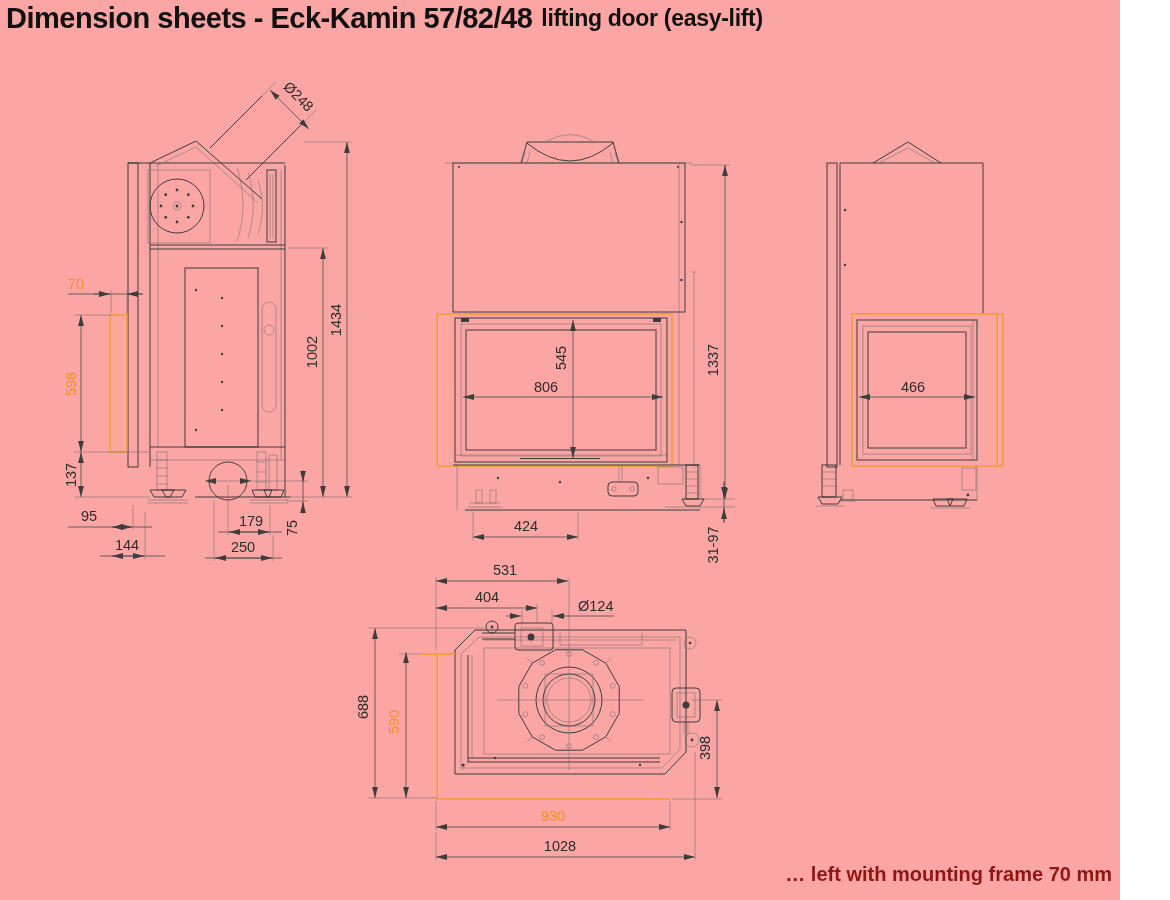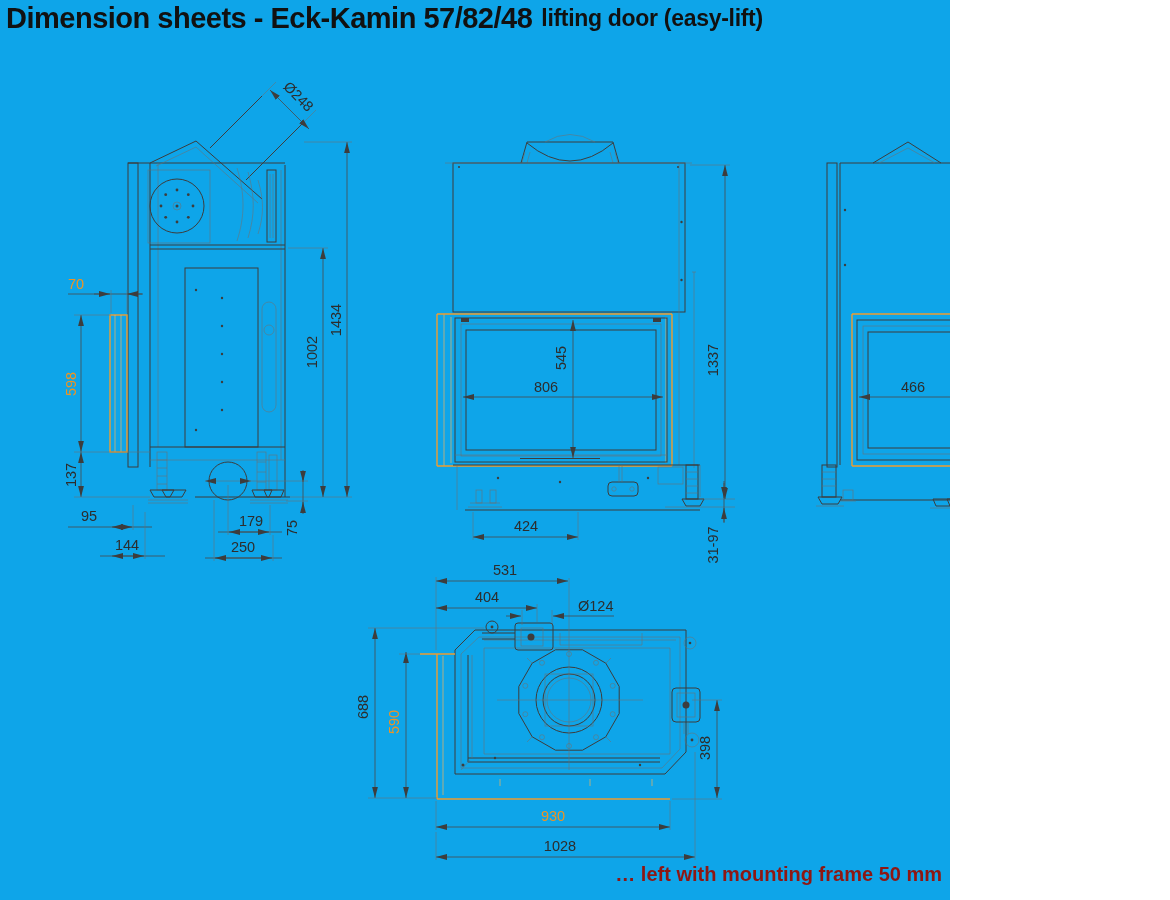--- a/index.html
+++ b/index.html
@@ -1,16 +1,16 @@
 <!DOCTYPE html>
 <html><head>
 <meta charset="utf-8">
 <style>
   html,body{margin:0;padding:0;background:#ffffff;}
-  #sheet{position:relative;width:950px;height:900px;background:#0ea5e9;overflow:hidden;
+  #sheet{position:relative;width:1120px;height:900px;background:#fca5a5;overflow:hidden;
          font-family:"Liberation Sans",sans-serif;}
   #hdr{position:absolute;left:6px;top:2px;display:flex;align-items:flex-start;white-space:nowrap;}
   #hdr .ttl{font-size:29px;font-weight:bold;color:#111;letter-spacing:-0.5px;line-height:1.15;}
   #hdr .sub{font-size:23px;font-weight:bold;color:#111;margin-left:9px;margin-top:3px;letter-spacing:-0.3px;}
   #cap{position:absolute;right:8px;top:863px;font-size:20px;font-weight:bold;color:#8e1713;}
   svg{position:absolute;left:0;top:0;}
   .l{stroke:#3d3d3d;stroke-width:1;fill:none;}
   .t{stroke:#6f6f6f;stroke-width:.55;fill:none;}
   .dm{stroke:#4a4a4a;stroke-width:.8;fill:none;}
   .o{stroke:#ef9d2e;stroke-width:1.4;fill:none;}
@@ -376,14 +376,14 @@
         <path class="t" d="M436,801 V830 M670,801 V830"></path>
         <text class="olab" x="553" y="821" text-anchor="middle">930</text>
 
         <path class="dm" d="M436,857 H695" marker-start="url(#ar)" marker-end="url(#ar)"></path>
         <path class="t" d="M436,832 V860 M695,752 V860"></path>
         <text class="lab" x="560" y="851" text-anchor="middle">1028</text>
       </g>
     </g>
   </svg>
 
-  <div id="cap">… left with mounting frame 50 mm</div>
+  <div id="cap">… left with mounting frame 70 mm</div>
 </div>
 
 </body></html>

